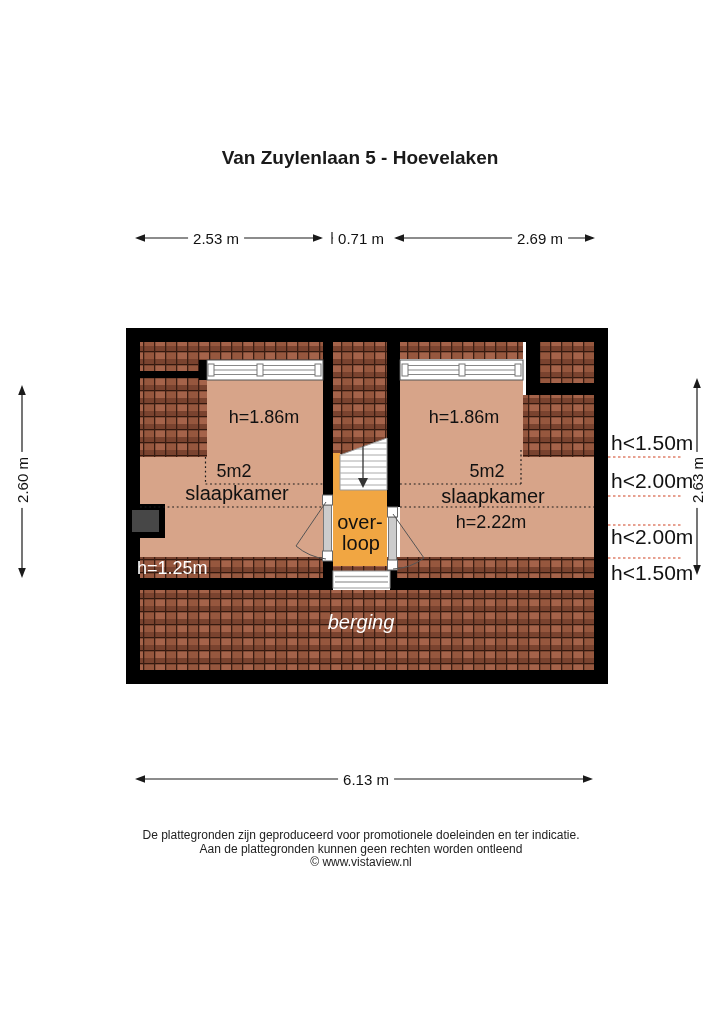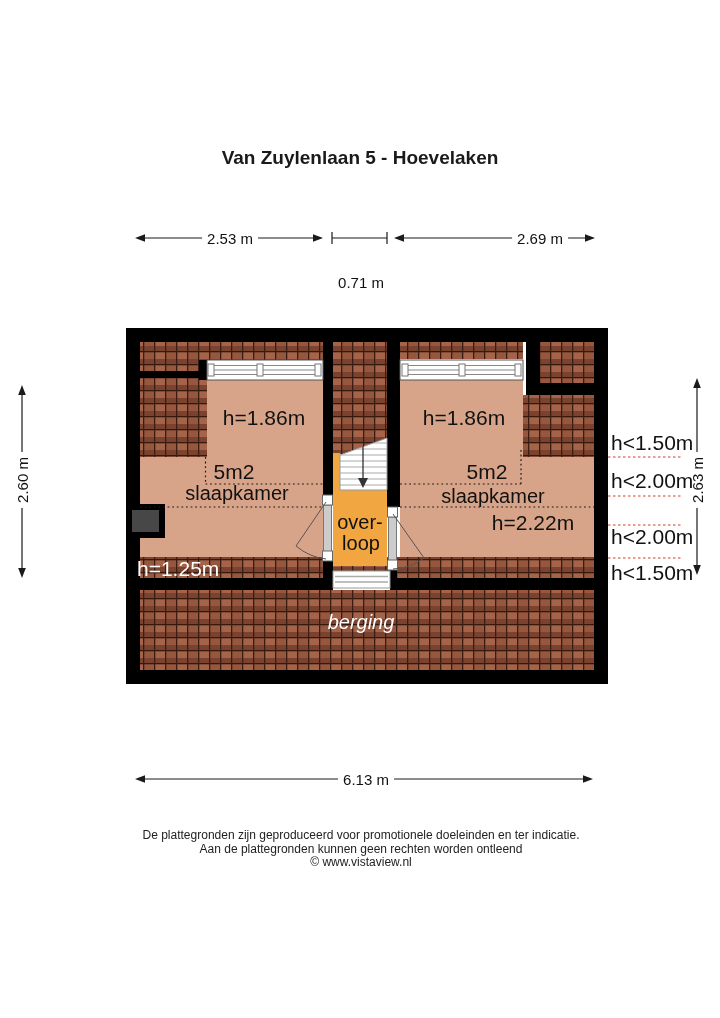--- a/index.html
+++ b/index.html
@@ -2,21 +2,21 @@
 <html><head>
 <meta charset="utf-8">
 <style>
   html,body{margin:0;padding:0;background:#fff;}
   #canvas{position:relative;width:720px;height:1018px;background:#ffffff;overflow:hidden;
           font-family:"Liberation Sans",sans-serif;}
   #plan-svg{position:absolute;left:0;top:0;}
   .lbl{position:absolute;white-space:nowrap;color:#111;transform:translate(-50%,-50%);line-height:1;}
   .title{font-size:19px;font-weight:bold;color:#1a1a1a;}
   .room{font-size:20px;}
-  .meas{font-size:21px;}
+  .meas{font-size:18px;}
   .white{color:#ffffff;}
   .dim{font-size:15px;background:#ffffff;padding:0 5px;}
   .dim-rot{transform:translate(-50%,-50%) rotate(-90deg);}
   .hz{font-size:21px;transform:translate(0,-50%);}
   .footer{font-size:12px;color:#222;}
 </style>
 </head>
 <body>
 
 <div id="canvas">
@@ -157,39 +157,39 @@
       <polygon points="22,578 18.2,568 25.8,568" stroke="none"></polygon>
 
       <line x1="697" y1="381" x2="697" y2="572"></line>
       <polygon points="697,378 693.2,388 700.8,388" stroke="none"></polygon>
       <polygon points="697,575 693.2,565 700.8,565" stroke="none"></polygon>
     </g>
   </svg>
 
   <div class="lbl title" style="left:360px;top:157px;">Van Zuylenlaan 5 - Hoevelaken</div>
 
-  <div class="lbl dim" style="left:230px;top:238px;">2.53 m</div>
-  <div class="lbl dim" style="left:361px;top:238px;margin-top:44px;">0.71 m</div>
+  <div class="lbl dim" style="left:216px;top:238px;">2.53 m</div>
+  <div class="lbl dim" style="left:361px;top:238px;">0.71 m</div>
   <div class="lbl dim" style="left:496px;top:238px;margin-left:44px;">2.69 m</div>
   <div class="lbl dim" style="left:366px;top:779px;">6.13 m</div>
   <div class="lbl dim dim-rot" style="left:22px;top:480px;">2.60 m</div>
   <div class="lbl dim dim-rot" style="left:697px;top:480px;">2.63 m</div>
 
   <div class="hz lbl" style="left:611px;top:442px;transform:translate(0,-50%);">h&lt;1.50m</div>
   <div class="hz lbl" style="left:611px;top:480px;transform:translate(0,-50%);">h&lt;2.00m</div>
   <div class="hz lbl" style="left:611px;top:536px;transform:translate(0,-50%);">h&lt;2.00m</div>
   <div class="hz lbl" style="left:611px;top:572px;transform:translate(0,-50%);">h&lt;1.50m</div>
 
   <div class="lbl meas" style="left:264px;top:417px;">h=1.86m</div>
   <div class="lbl meas" style="left:464px;top:417px;">h=1.86m</div>
   <div class="lbl meas" style="left:234px;top:471px;">5m2</div>
   <div class="lbl meas" style="left:487px;top:471px;">5m2</div>
   <div class="lbl room" style="left:237px;top:493px;">slaapkamer</div>
   <div class="lbl room" style="left:493px;top:496px;">slaapkamer</div>
-  <div class="lbl meas" style="left:491px;top:522px;margin-left:42px;">h=2.22m</div>
+  <div class="lbl meas" style="left:491px;top:522px;">h=2.22m</div>
   <div class="lbl room" style="left:360px;top:522px;">over-</div>
   <div class="lbl room" style="left:361px;top:543px;">loop</div>
   <div class="lbl meas white" style="left:137px;top:568px;transform:translate(0,-50%);">h=1.25m</div>
   <div class="lbl room white" style="left:361px;top:622px;font-style:italic;">berging</div>
 
   <div class="lbl footer" style="left:361px;top:835px;">De plattegronden zijn geproduceerd voor promotionele doeleinden en ter indicatie.</div>
   <div class="lbl footer" style="left:361px;top:849px;">Aan de plattegronden kunnen geen rechten worden ontleend</div>
   <div class="lbl footer" style="left:361px;top:862px;">© www.vistaview.nl</div>
 
 </div>

